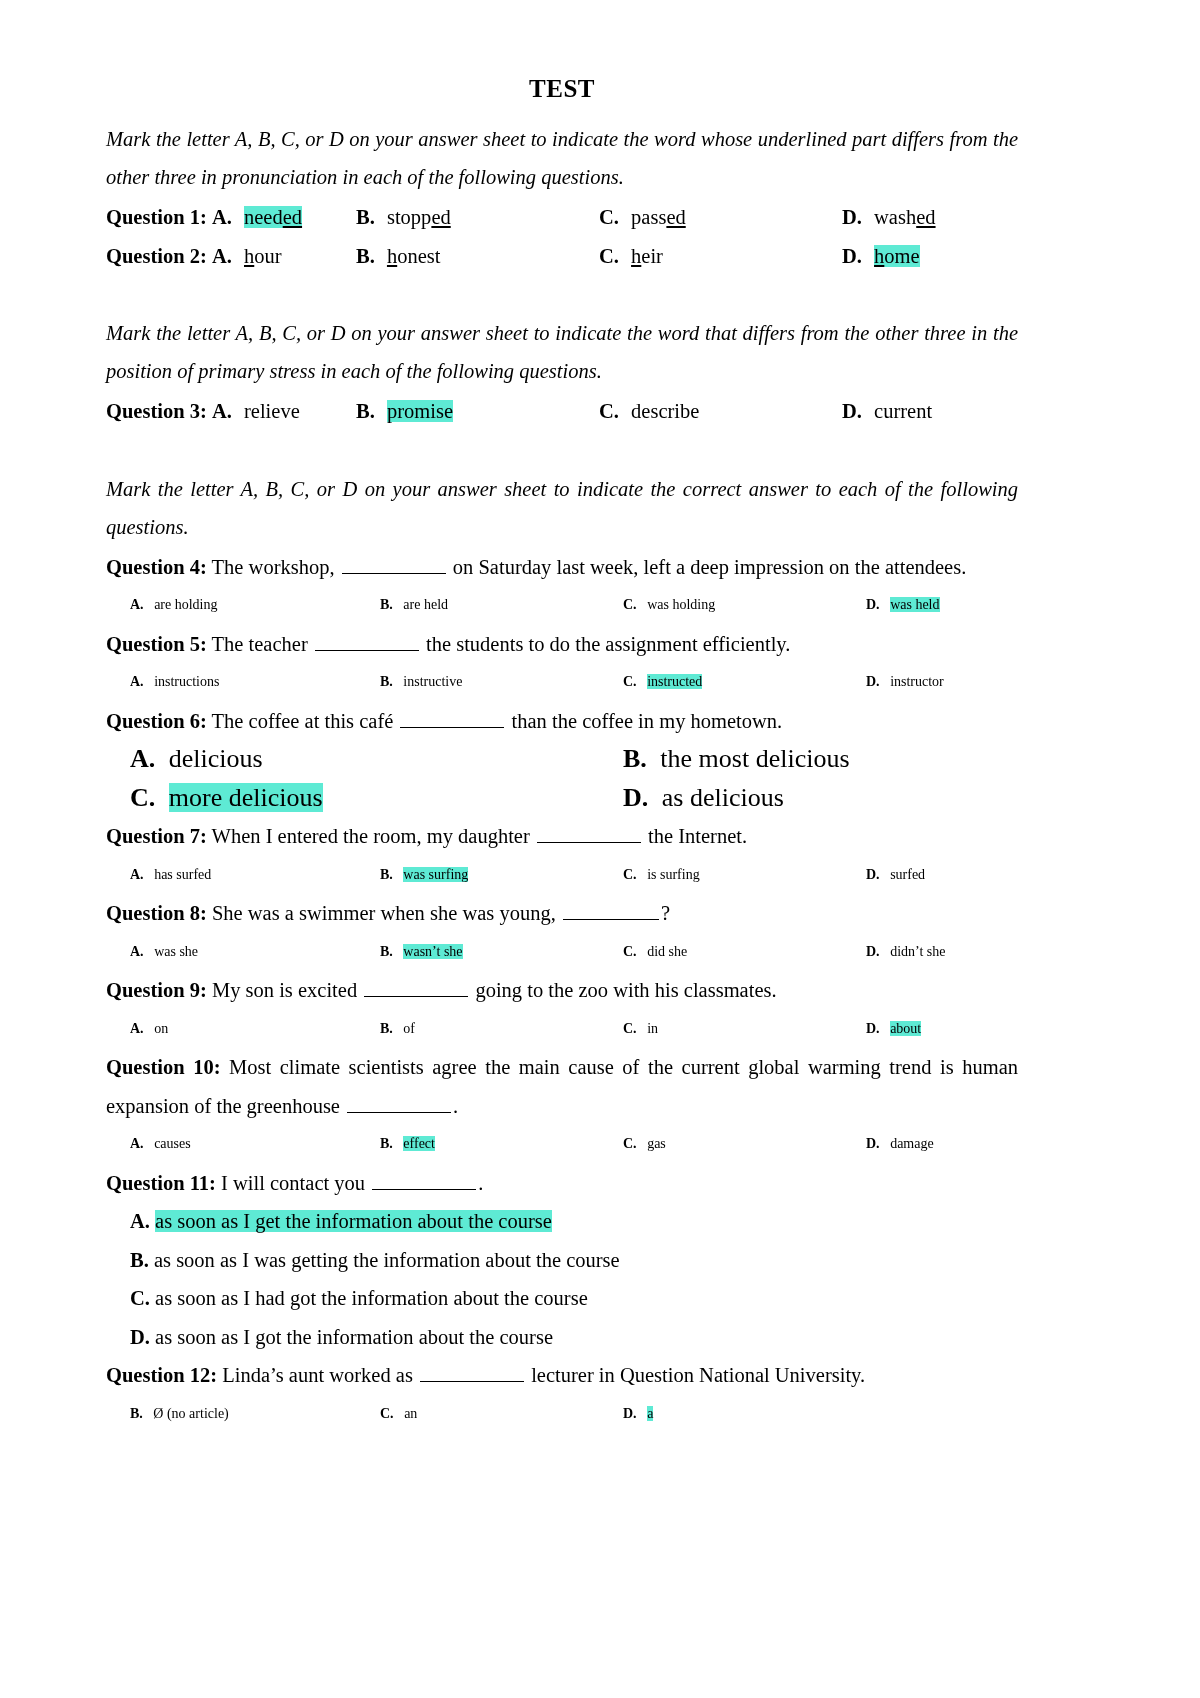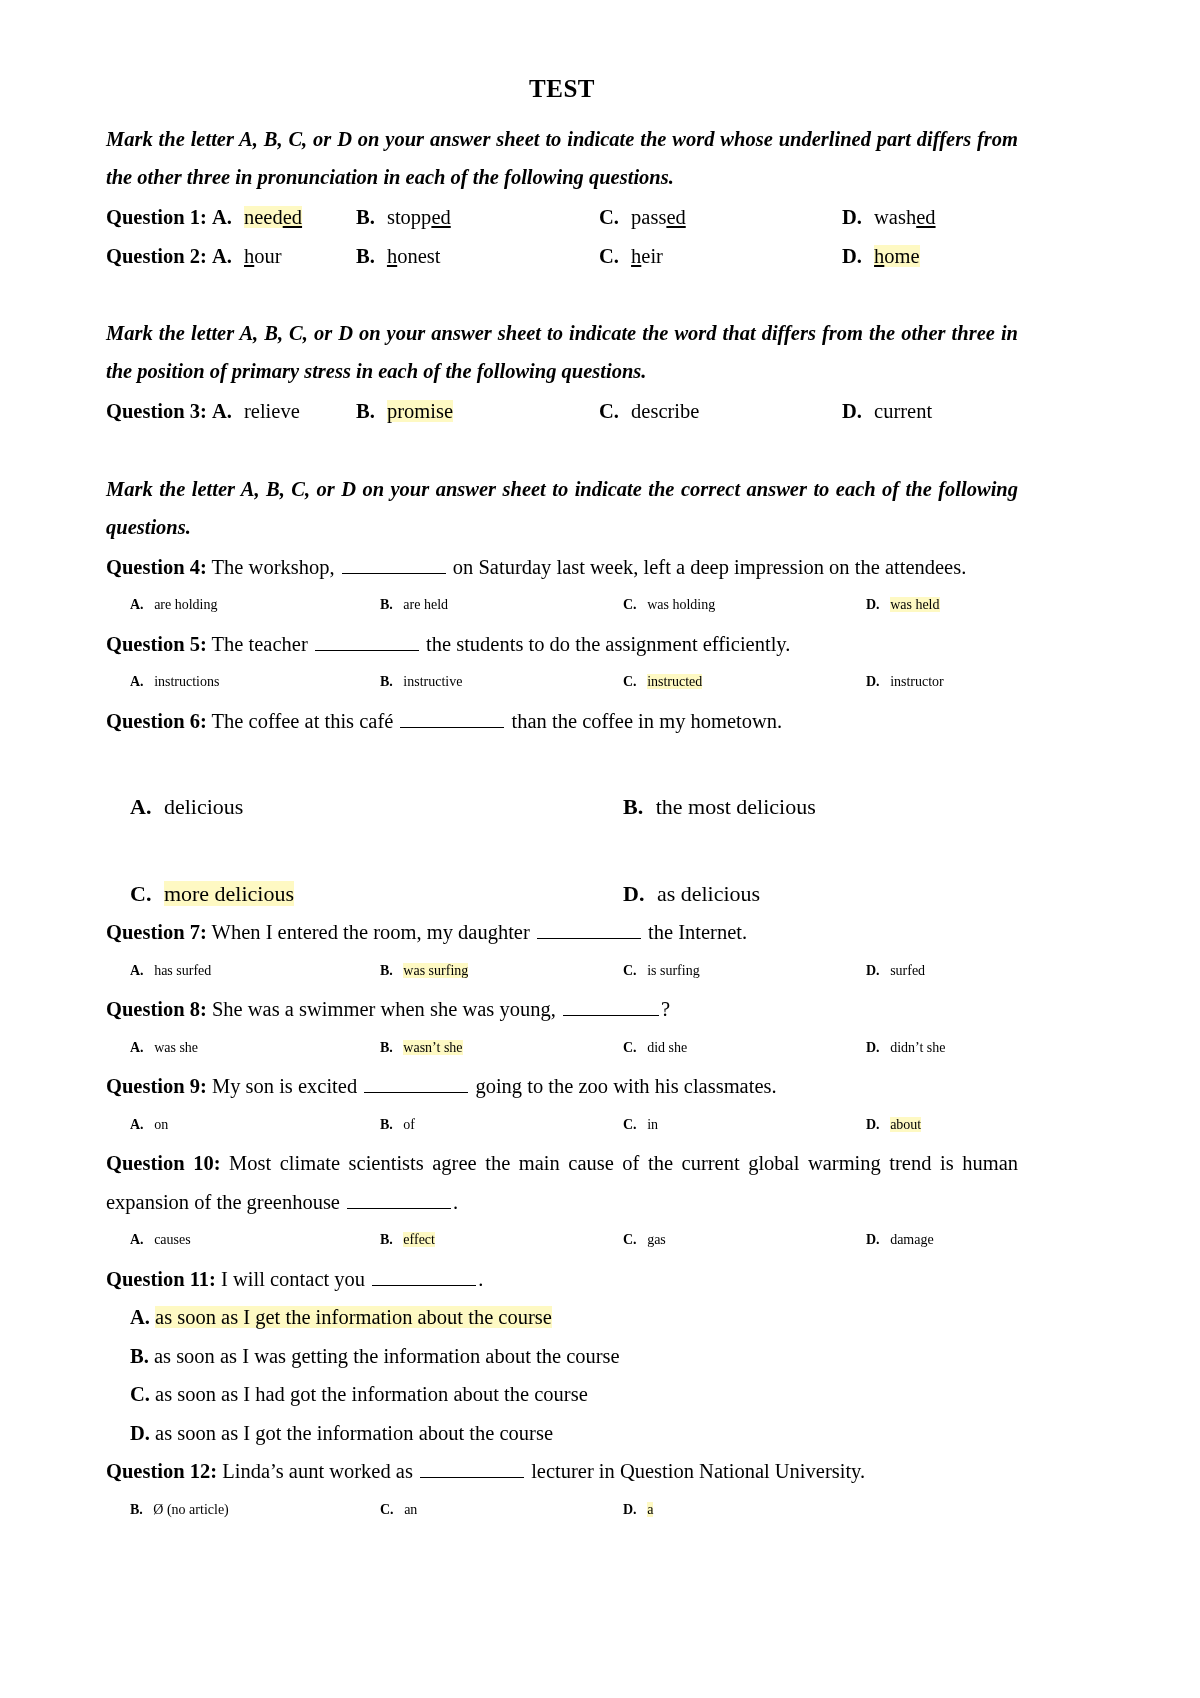--- a/index.html
+++ b/index.html
@@ -24,21 +24,21 @@
   .doc-title {
     text-align: center;
     font-weight: bold;
     font-size: 25px;
     letter-spacing: 0.5px;
     margin: 12px 0 16px 0;
     line-height: 1.2;
   }
   .instruction {
     font-style: italic;
-    font-weight: bold;
+    font-weight: normal;
     font-size: 20.5px;
     line-height: 38px;
     text-align: justify;
     text-justify: inter-word;
     margin: 0 0 2px 0;
   }
   .qline {
     font-size: 20.5px;
     line-height: 38.5px;
     margin: 0;
@@ -55,21 +55,21 @@
     text-align: justify;
     text-align-last: left;
   }
   .qlabel {
     font-weight: bold;
   }
   .opt-letter {
     font-weight: bold;
   }
   .hl {
-    background: #fef9c3;
+    background: #5eead4;
   }
   .u {
     text-decoration: underline;
   }
   .blank {
     display: inline-block;
     border-bottom: 1.6px solid #000;
     height: 0.92em;
     vertical-align: baseline;
     margin: 0 2px;
@@ -92,25 +92,24 @@
     display: grid;
     grid-template-columns: 250px 243px 243px 1fr;
     font-size: 14px;
     line-height: 38.5px;
     padding-left: 24px;
     align-items: baseline;
   }
   .opts-2 {
     display: grid;
     grid-template-columns: 493px 1fr;
-    font-size: 22px;
+    font-size: 26px;
     line-height: 38.5px;
     padding-left: 24px;
     align-items: baseline;
-    margin-top: 48px;
   }
   .opts-1 {
     font-size: 20.5px;
     line-height: 38.5px;
     padding-left: 24px;
   }
   .opt .opt-letter { margin-right: 7px; }
   .spacer-lg { height: 39px; }
   .nowrap { white-space: nowrap; }
 </style>

